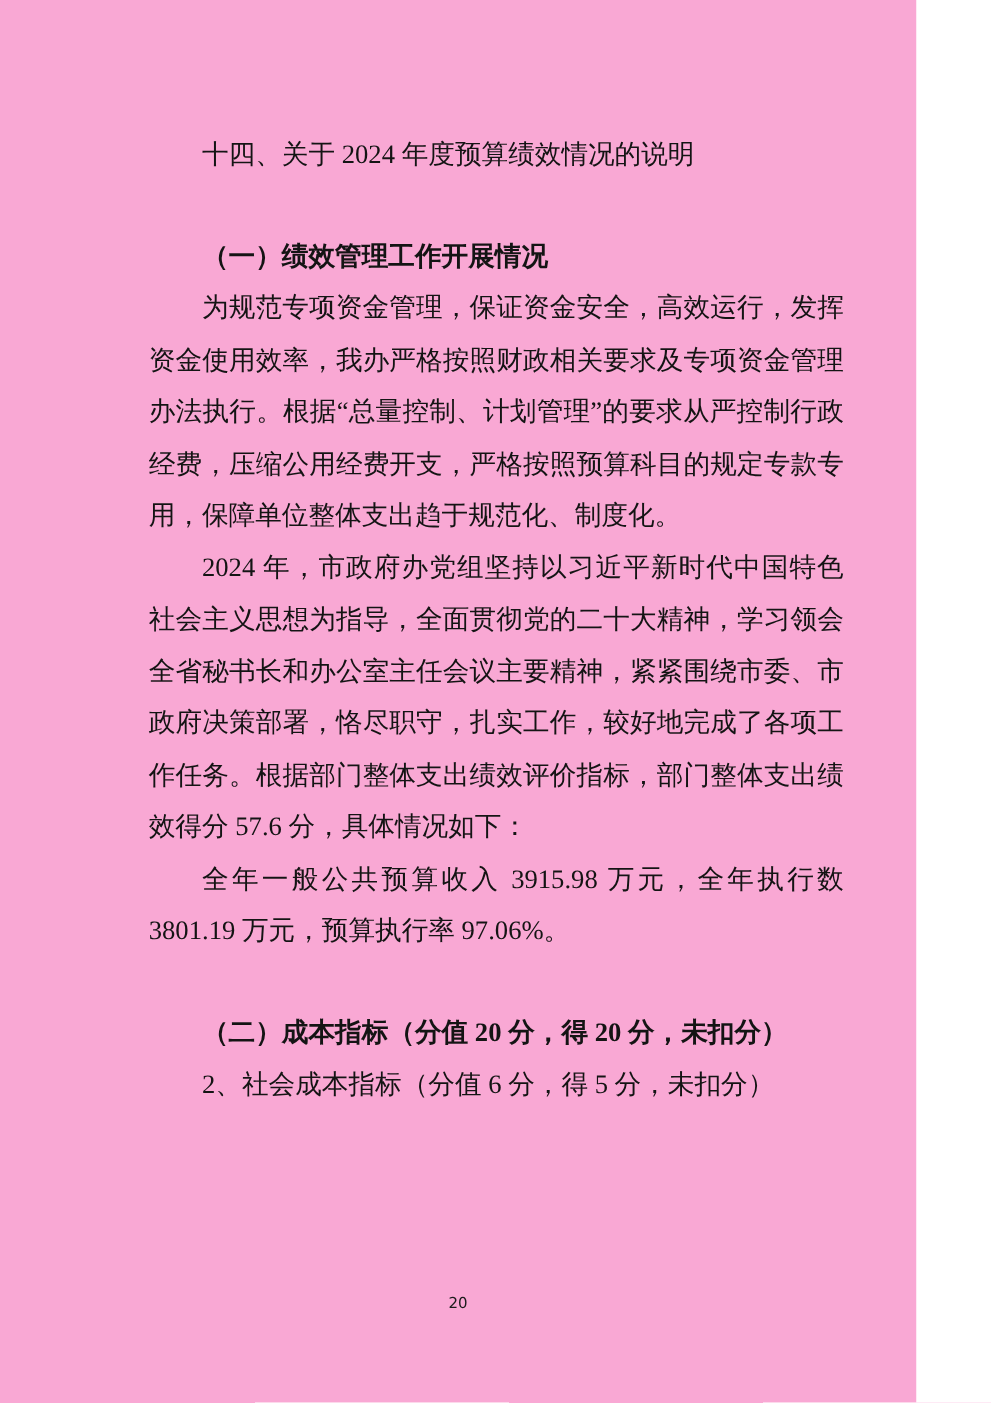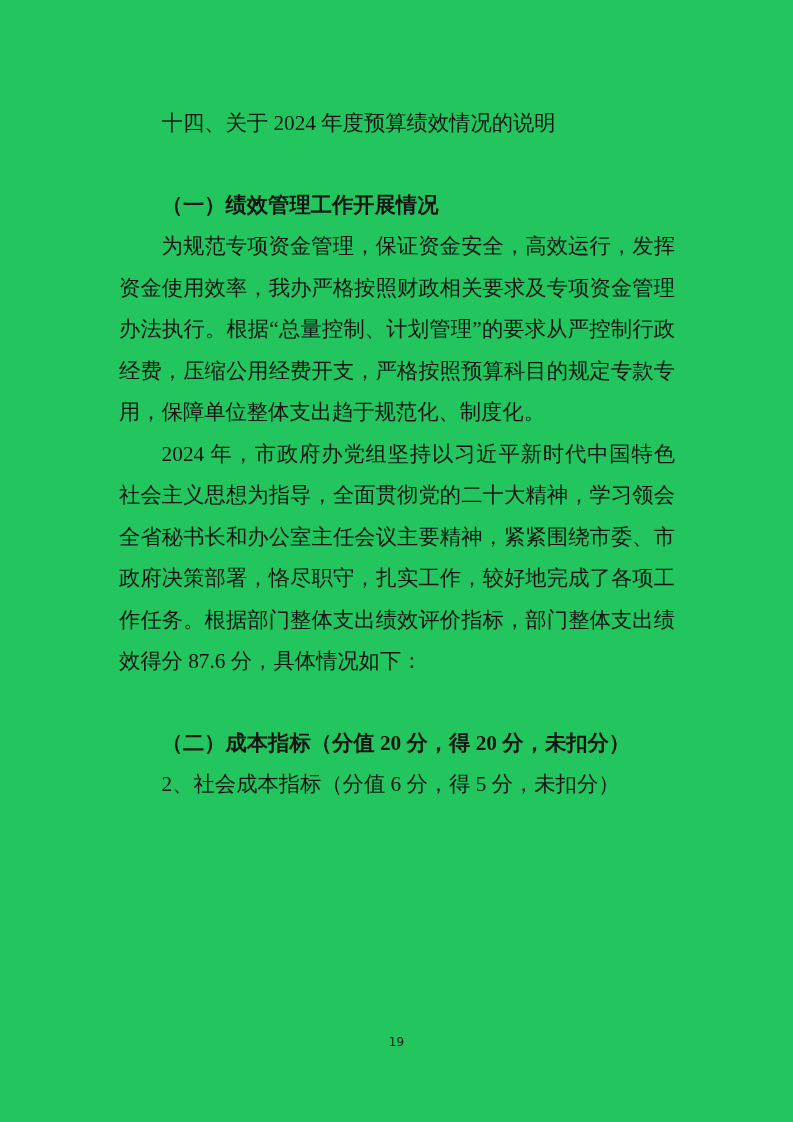--- a/index.html
+++ b/index.html
@@ -2,23 +2,23 @@
 <html lang="zh"><head>
 <meta charset="utf-8">
 <style>
   html, body {
     margin: 0;
     padding: 0;
     background: #ffffff;
   }
   .page {
     position: relative;
-    width: 793px;
+    width: 733px;
     height: 1122px;
-    background: #22c55e;
+    background: #f9a8d4;
     overflow: hidden;
     font-family: "Liberation Serif", "DejaVu Serif", serif;
     color: #141414;
   }
   .text-block {
     position: absolute;
     left: 119px;
     top: 103px;
     width: 556px;
   }
@@ -51,19 +51,20 @@
   }
 </style>
 </head>
 <body>
 
 <div class="page">
   <div class="text-block">
     <p>十四、关于 2024 年度预算绩效情况的说明</p>
     <p class="heading">（一）绩效管理工作开展情况</p>
     <p>为规范专项资金管理，保证资金安全，高效运行，发挥资金使用效率，我办严格按照财政相关要求及专项资金管理办法执行。根据“总量控制、计划管理”的要求从严控制行政经费，压缩公用经费开支，严格按照预算科目的规定专款专用，保障单位整体支出趋于规范化、制度化。</p>
-    <p>2024 年，市政府办党组坚持以习近平新时代中国特色社会主义思想为指导，全面贯彻党的二十大精神，学习领会全省秘书长和办公室主任会议主要精神，紧紧围绕市委、市政府决策部署，恪尽职守，扎实工作，较好地完成了各项工作任务。根据部门整体支出绩效评价指标，部门整体支出绩效得分 87.6 分，具体情况如下：</p>
+    <p>2024 年，市政府办党组坚持以习近平新时代中国特色社会主义思想为指导，全面贯彻党的二十大精神，学习领会全省秘书长和办公室主任会议主要精神，紧紧围绕市委、市政府决策部署，恪尽职守，扎实工作，较好地完成了各项工作任务。根据部门整体支出绩效评价指标，部门整体支出绩效得分 57.6 分，具体情况如下：</p>
+    <p>全年一般公共预算收入 3915.98 万元，全年执行数 3801.19 万元，预算执行率 97.06%。</p>
     <p class="heading">（二）成本指标（分值 20 分，得 20 分，未扣分）</p>
     <p>2、社会成本指标（分值 6 分，得 5 分，未扣分）</p>
   </div>
 
-  <div class="page-number">19</div>
+  <div class="page-number">20</div>
 </div>
 
 </body></html>

